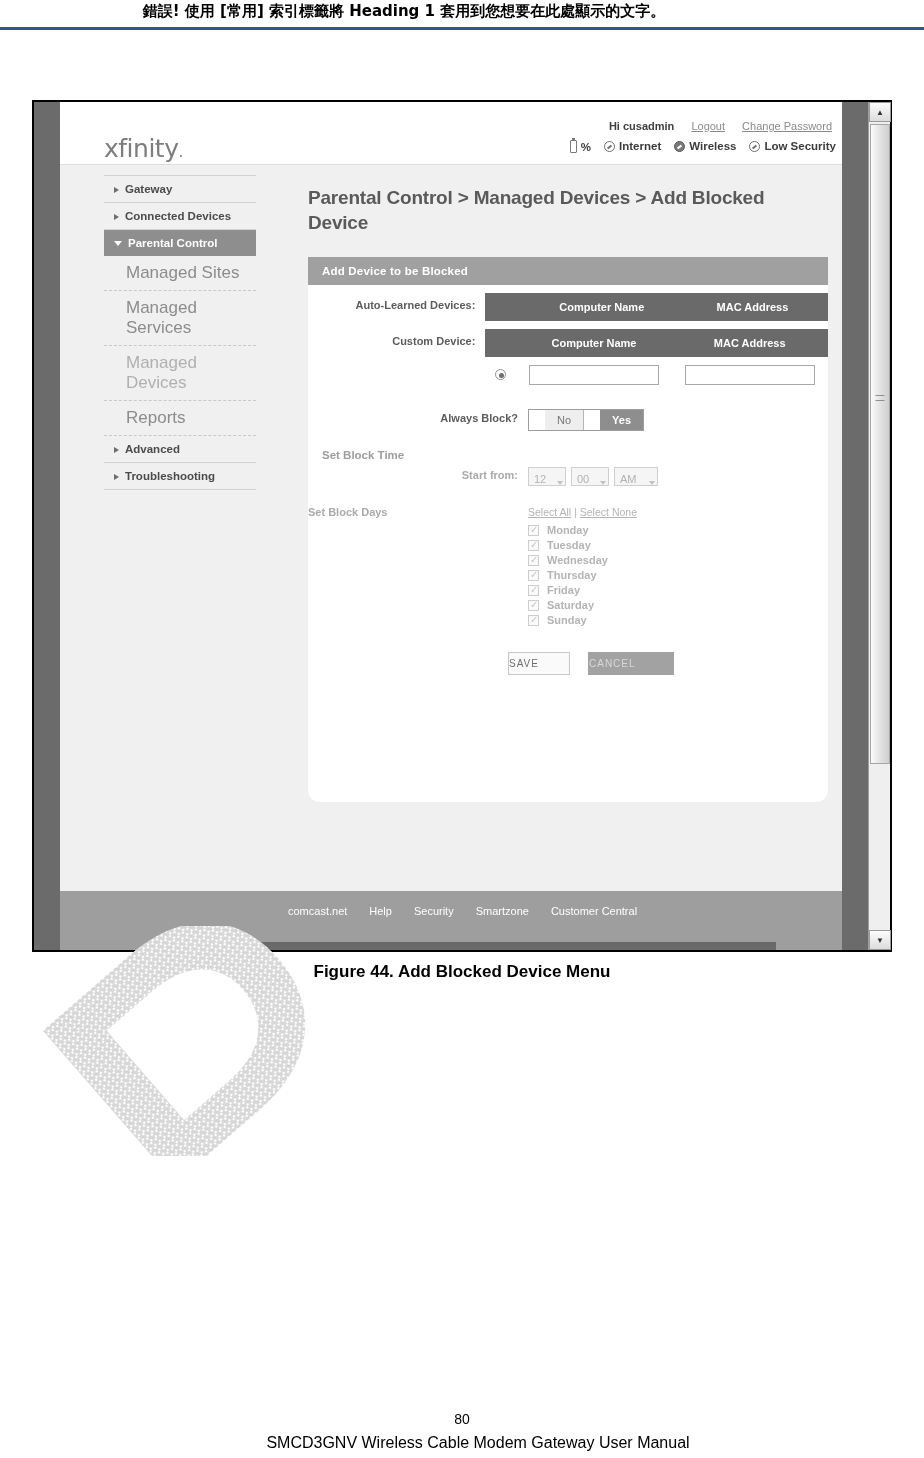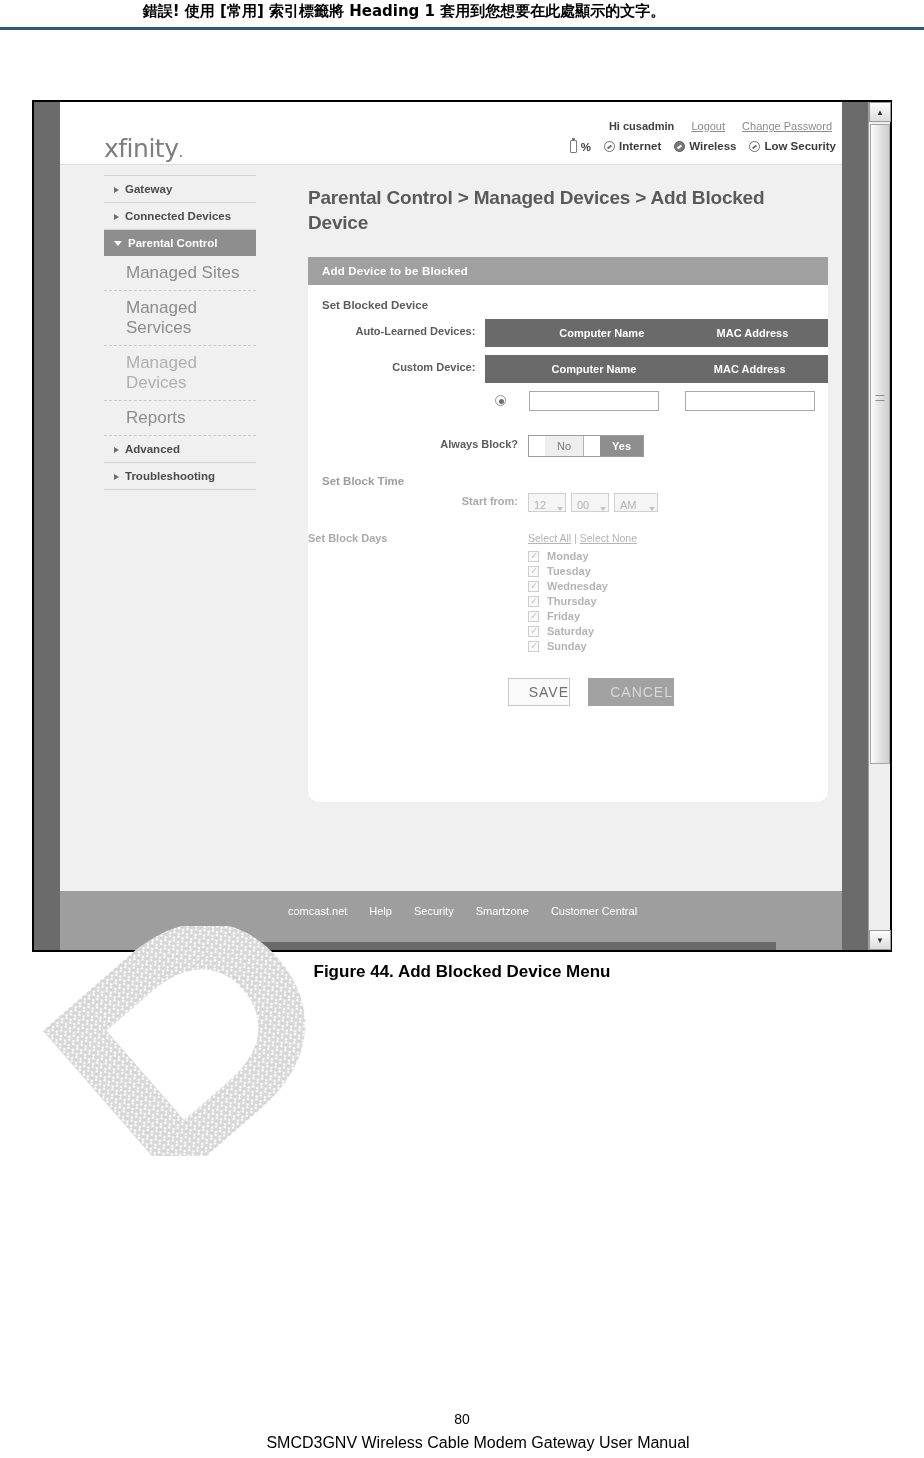--- a/index.html
+++ b/index.html
@@ -232,22 +232,22 @@
   }
   .chk::after {
     content:"✓"; position:absolute; left:1px; top:-3px;
     font-size:10px; color:#c6c6c6; line-height:13px;
   }
   .day-name { font-size:11px; color:#b4b4b4; font-weight:700; }
 
   
   .btn-row { display:flex; gap:18px; margin:26px 0 0 200px; }
   .btn {
-    font-size:14px; letter-spacing:1px; padding:5px 0; width:62px;
-    text-align:right; border:1px solid #c7c7c7; background:#fafafa;
+    font-size:10px; letter-spacing:1px; padding:5px 0; width:62px;
+    text-align:left; border:1px solid #c7c7c7; background:#fafafa;
     color:#6f6f6f; cursor:pointer;
   }
   .btn.cancel {
     background:#a2a2a2; color:#d8d8d8; border-color:#a2a2a2; width:86px;
   }
 
   
   .site-footer {
     position:absolute; left:0; right:0; bottom:0; height:63px;
     background:#9e9e9e;
@@ -373,21 +373,20 @@
           <span class="caret"></span><span>Troubleshooting</span>
         </div>
       </div>
 
       <div class="content">
         <div class="page-title">Parental Control &gt; Managed Devices &gt; Add Blocked Device</div>
 
         <div class="panel">
           <div class="panel-head">Add Device to be Blocked</div>
 
-          <div class="sect-label">Set Blocked Device</div>
 
           <div class="field-row">
             <div class="field-label">Auto-Learned Devices:</div>
             <table class="dev-table">
               <thead>
                 <tr>
                   <th class="col-radio"></th>
                   <th class="col-name">Computer Name</th>
                   <th class="col-mac">MAC Address</th>
                 </tr>

